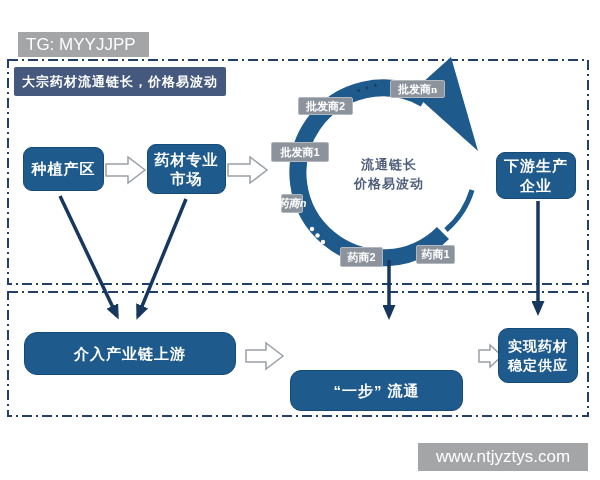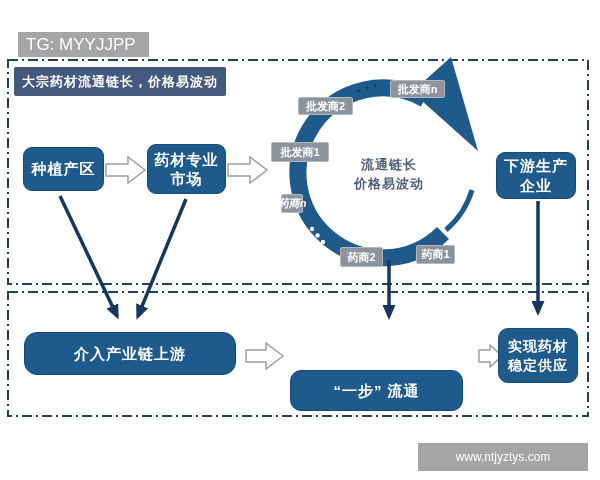--- a/index.html
+++ b/index.html
@@ -88,21 +88,21 @@
     <span>市场</span>
   </div>
 
   <div class="bluebox" style="left:496px;top:152px;width:80px;height:47px;">
     <span>下游生产</span>
     <span>企业</span>
   </div>
 
   <div class="graylabel" style="left:271px;top:142px;width:58px;height:20px;">批发商1</div>
   <div class="graylabel" style="left:298px;top:97px;width:55px;height:18px;">批发商2</div>
-  <div class="graylabel" style="left:390px;top:80px;width:55px;height:18px;">批发商n</div>
+  <div class="graylabel" style="left:390px;top:80px;width:55px;height:18px;font-family:Liberation Serif, serif;">批发商n</div>
   <div class="graylabel" style="left:281px;top:194px;width:22px;height:19px;font-style:italic;">药商n</div>
   <div class="graylabel" style="left:340px;top:247px;width:43px;height:20px;">药商2</div>
   <div class="graylabel" style="left:416px;top:245px;width:39px;height:19px;">药商1</div>
 
   <div class="ell-top" style="left:356px;top:78px;">···</div>
 
   <div class="cycle-center" style="left:345px;top:156px;width:88px;">
     <div>流通链长</div>
     <div>价格易波动</div>
   </div>
@@ -114,17 +114,17 @@
   <div class="bluebox" style="left:290px;top:331px;width:173px;height:41px;border-radius:11px;margin-top:39px;">
     <span>“一步” 流通</span>
   </div>
 
   <div class="bluebox" style="left:498px;top:328px;width:80px;height:55px;font-size:14px;border-radius:10px;">
     <span>实现药材</span>
     <span>稳定供应</span>
   </div>
 
 
-  <div class="grayband" style="left:418px;top:443px;width:170px;height:28px;justify-content:center;font-size:12px;">
+  <div class="grayband" style="left:418px;top:443px;width:170px;height:28px;justify-content:center;font-size:17px;">
     <span>www.ntjyztys.com</span>
   </div>
 
 </div>
 
 </body></html>

